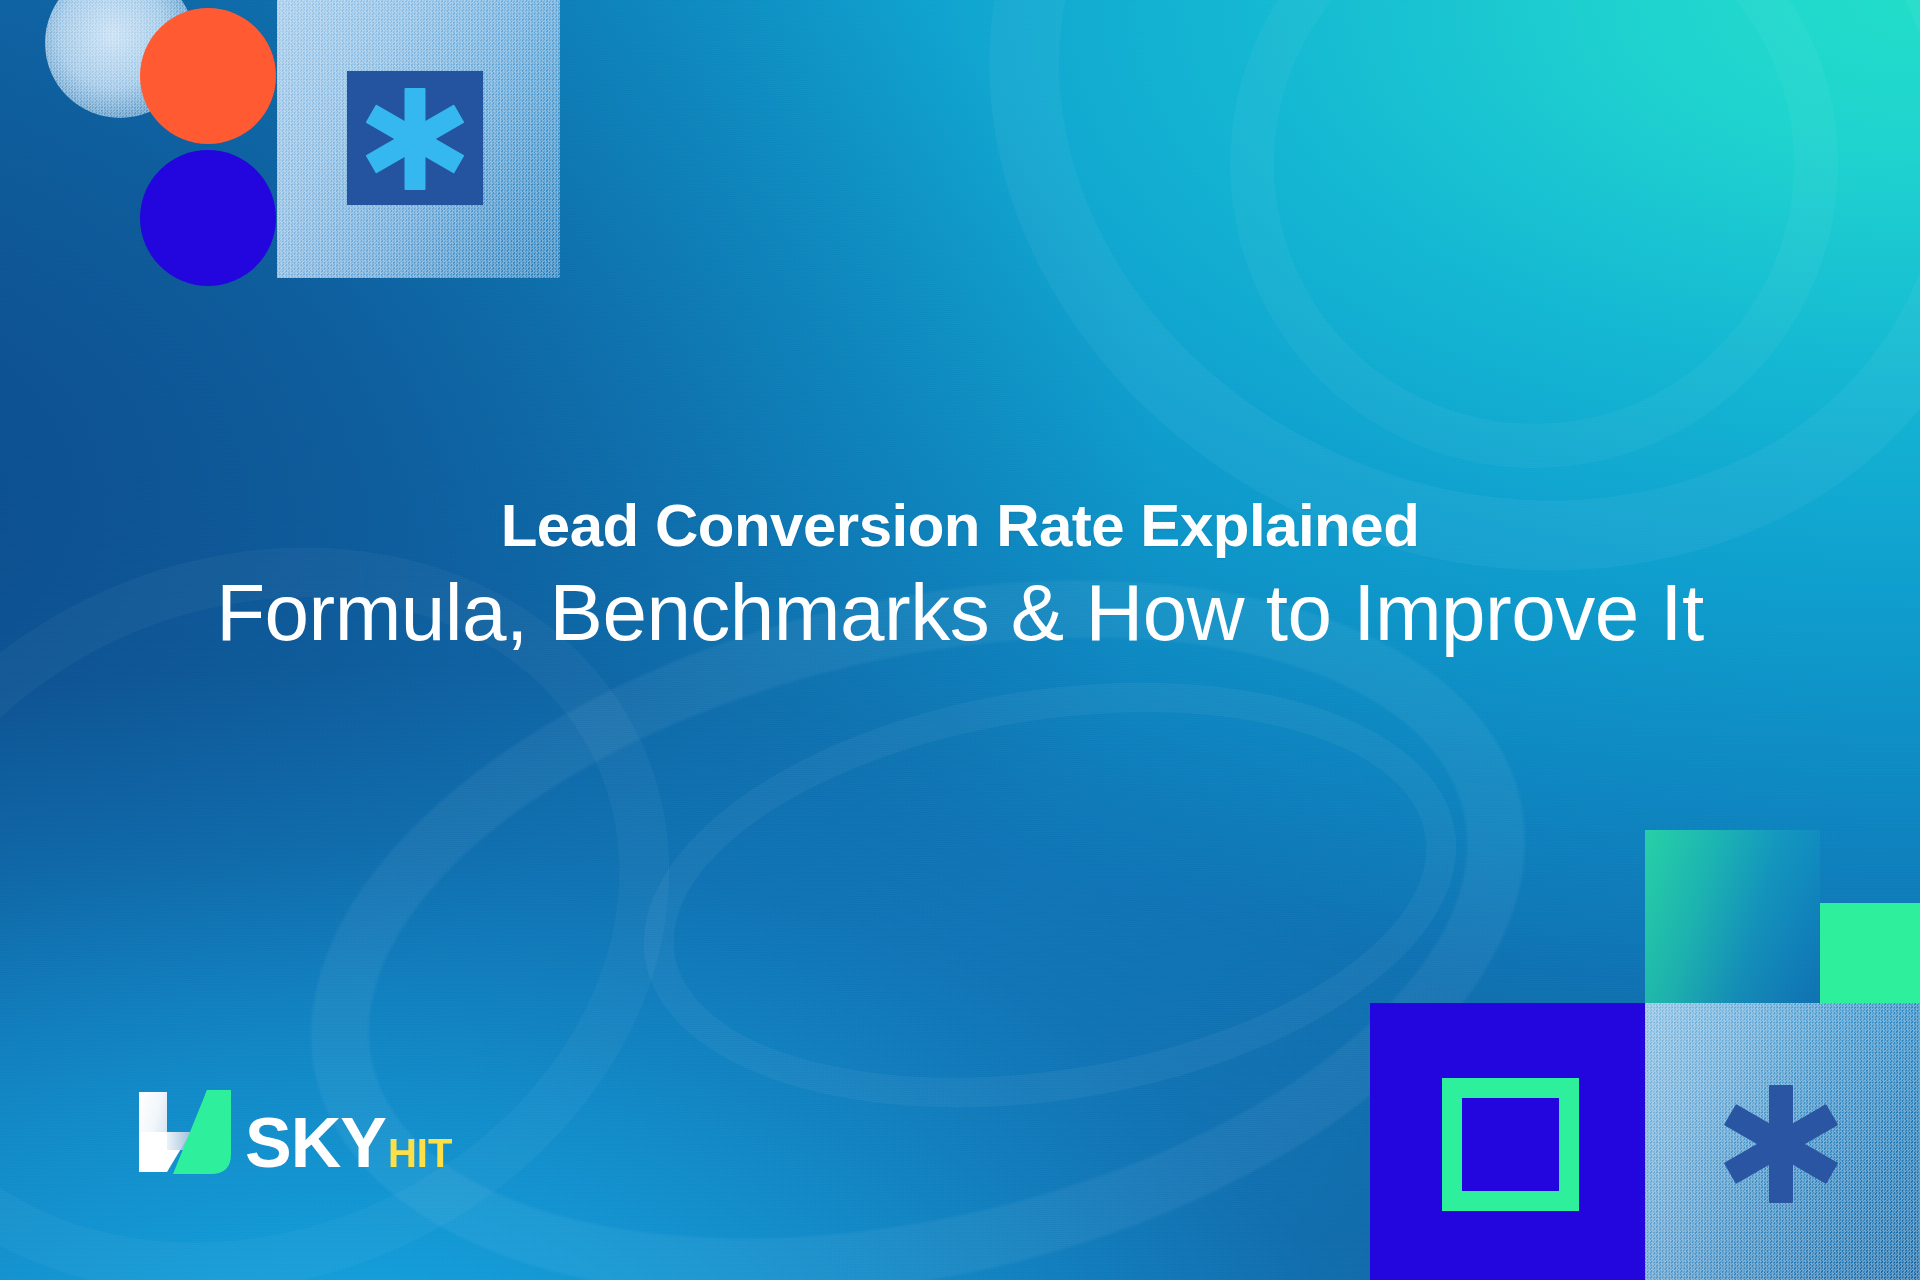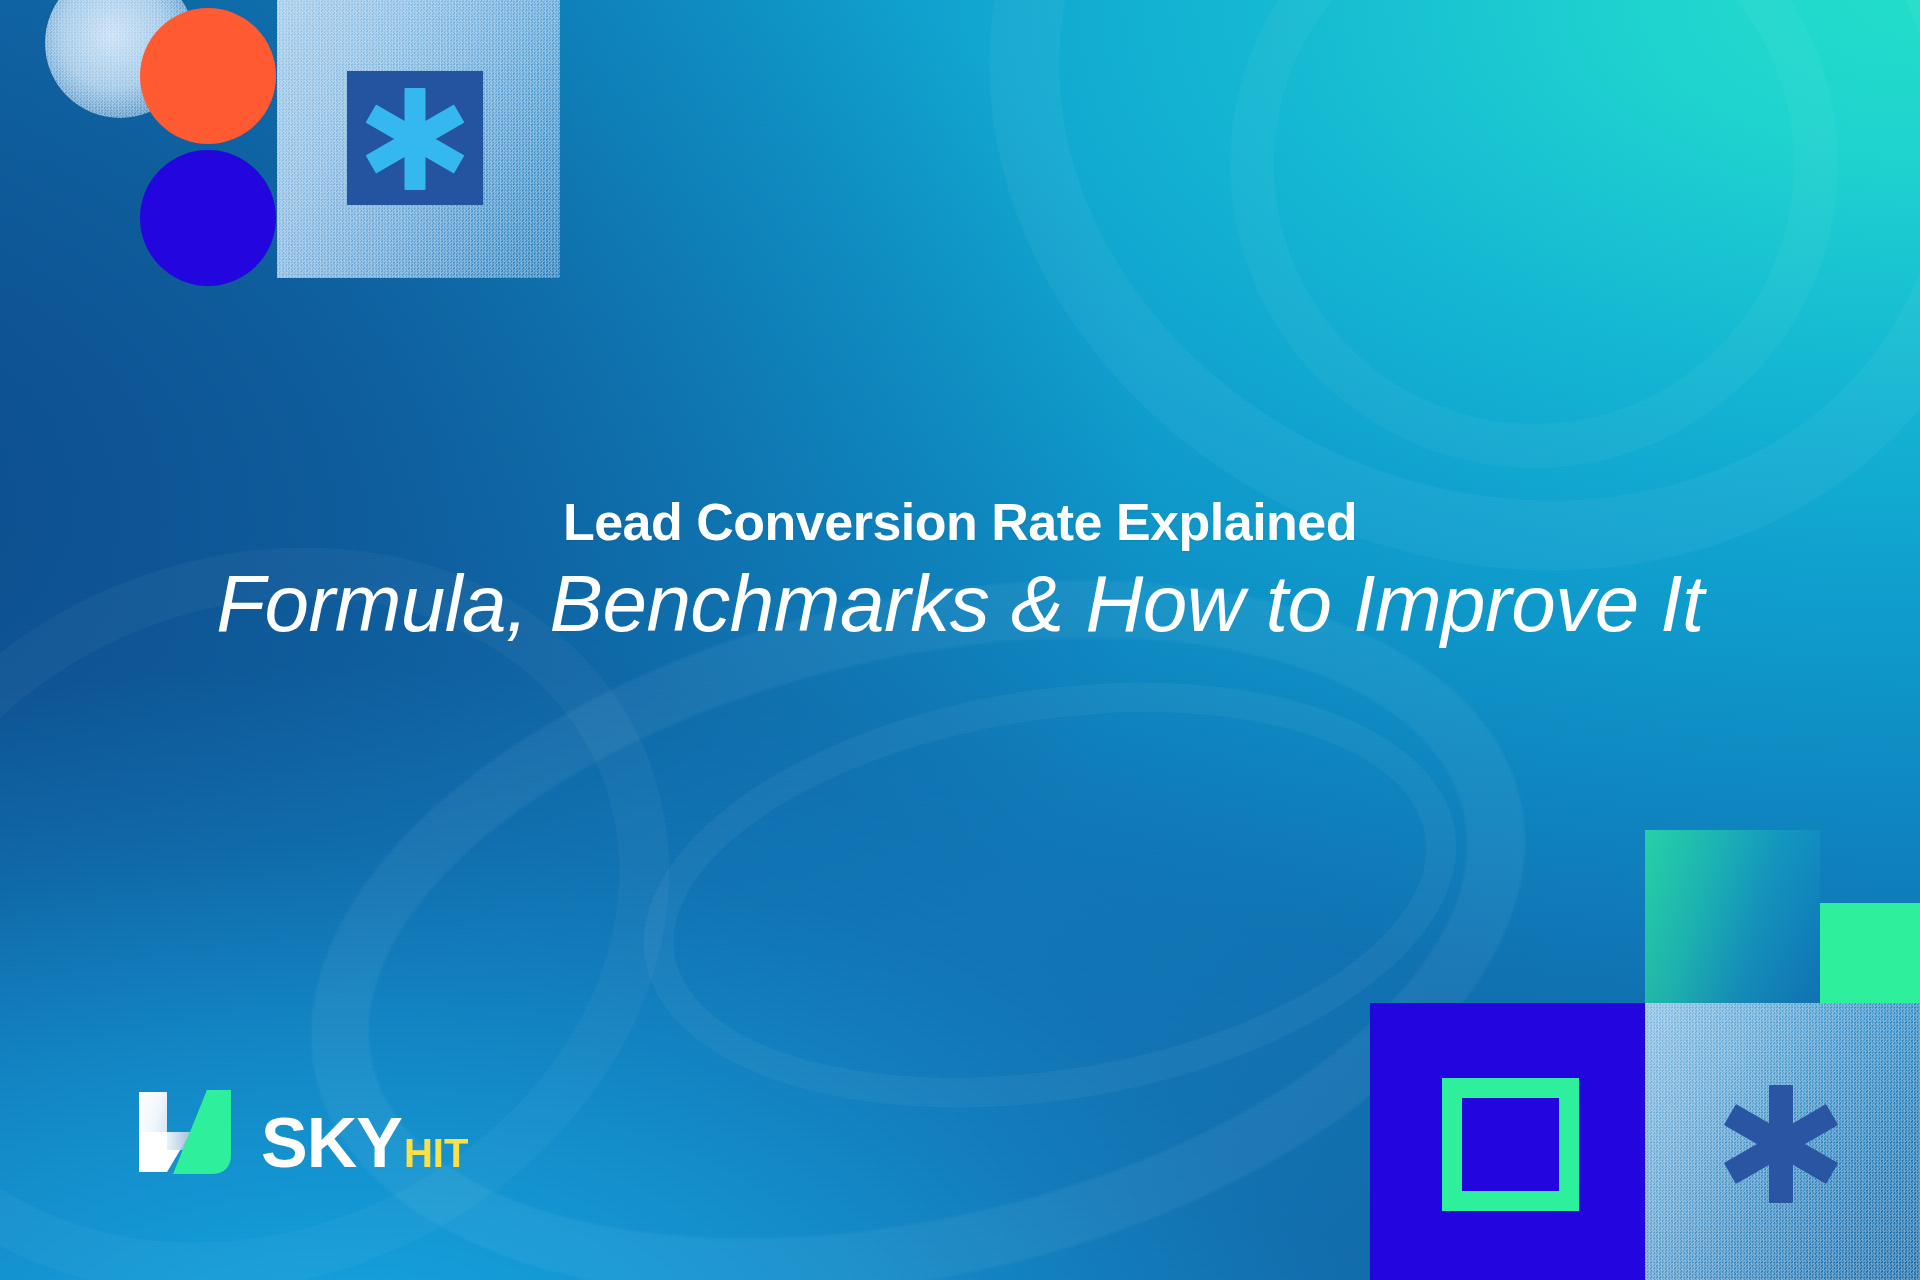--- a/index.html
+++ b/index.html
@@ -236,36 +236,35 @@
   .headline {
     position: absolute;
     left: 0; right: 0;
     top: 494px;
     text-align: center;
     color: #ffffff;
     z-index: 5;
   }
   .headline .line1 {
     display: block;
-    font-size: 52px;
+    font-size: 60px;
     font-weight: 700;
     line-height: 1.08;
     letter-spacing: -0.5px;
     font-stretch: condensed;
     text-shadow: 0 1px 2px rgba(0,40,80,.10);
   }
   .headline .line2 {
     display: block;
     margin-top: 10px;
     font-size: 80px;
     font-weight: 400;
     line-height: 1.10;
     letter-spacing: -0.5px;
     font-stretch: condensed;
-    font-style: italic;
   }
 
   
   .logo {
     position: absolute;
     left: 133px;
     bottom: 100px;
     display: flex;
     align-items: flex-end;
     z-index: 6;
@@ -275,21 +274,20 @@
     height: 96px;
     margin-right: 8px;
     position: relative;
     flex: 0 0 auto;
   }
   .logo-word {
     display: flex;
     align-items: baseline;
     line-height: 1;
     padding-bottom: 2px;
-    margin-left: 16px;
   }
   .logo-sky {
     font-size: 70px;
     font-weight: 700;
     color: #ffffff;
     letter-spacing: -1px;
   }
   .logo-hit {
     font-size: 40px;
     font-weight: 700;

